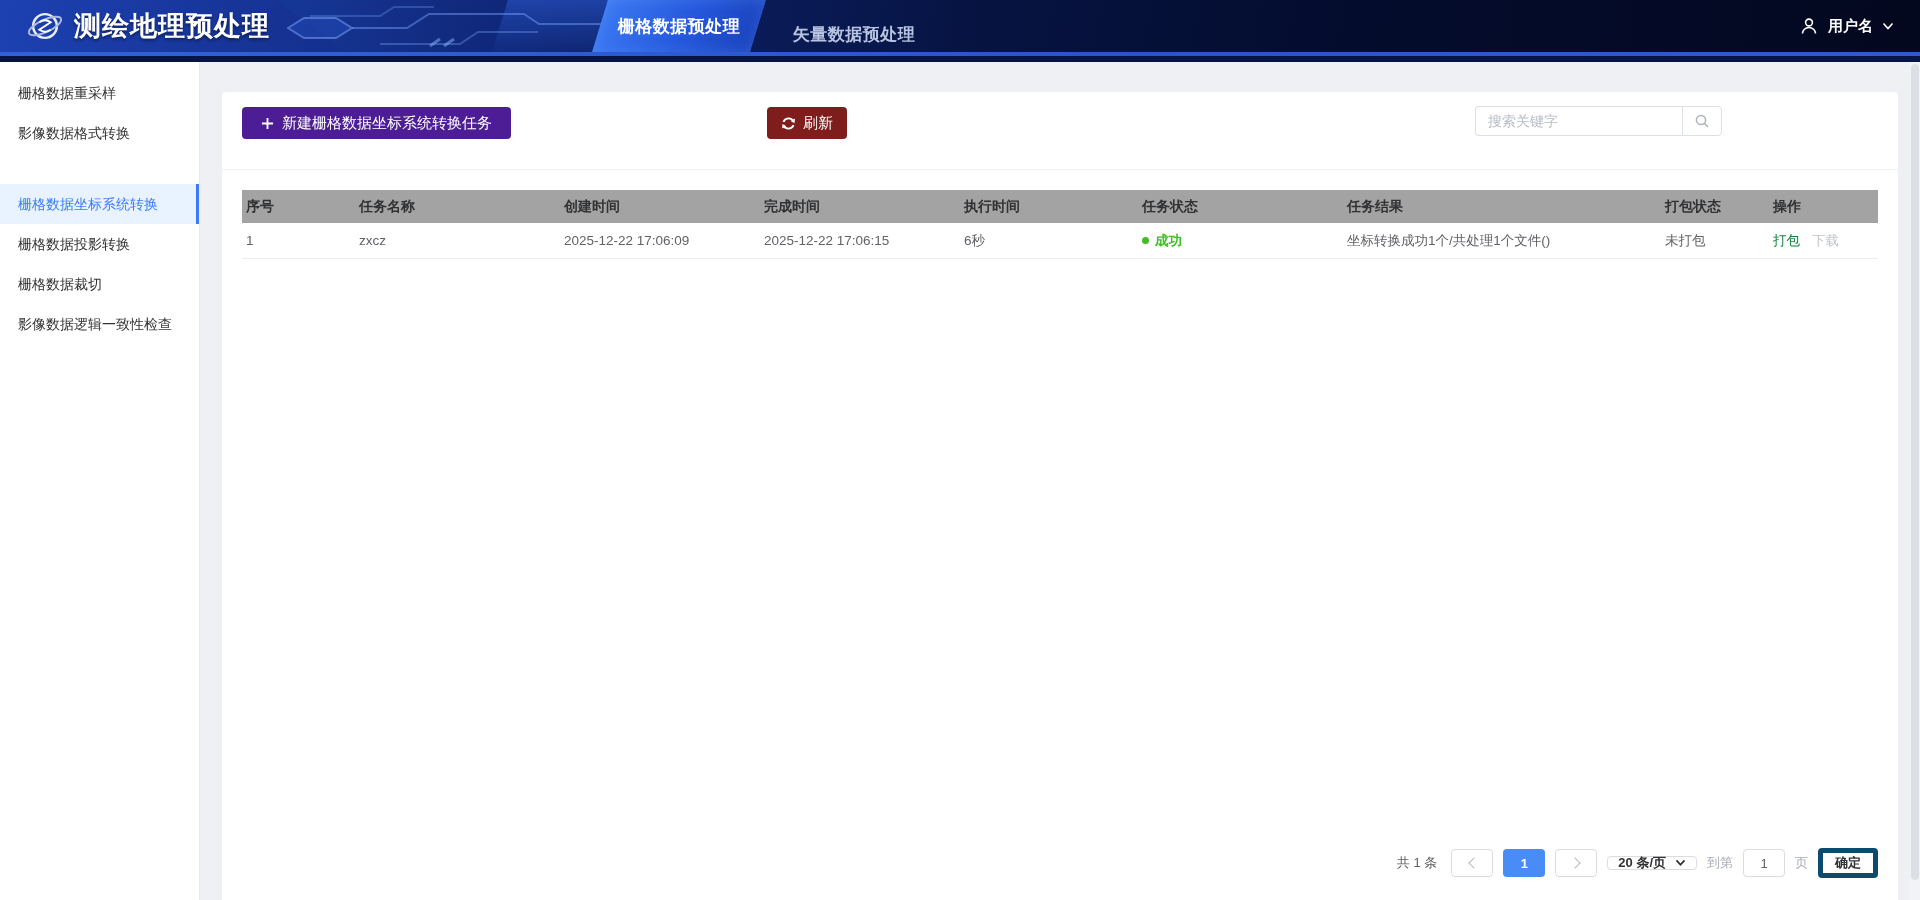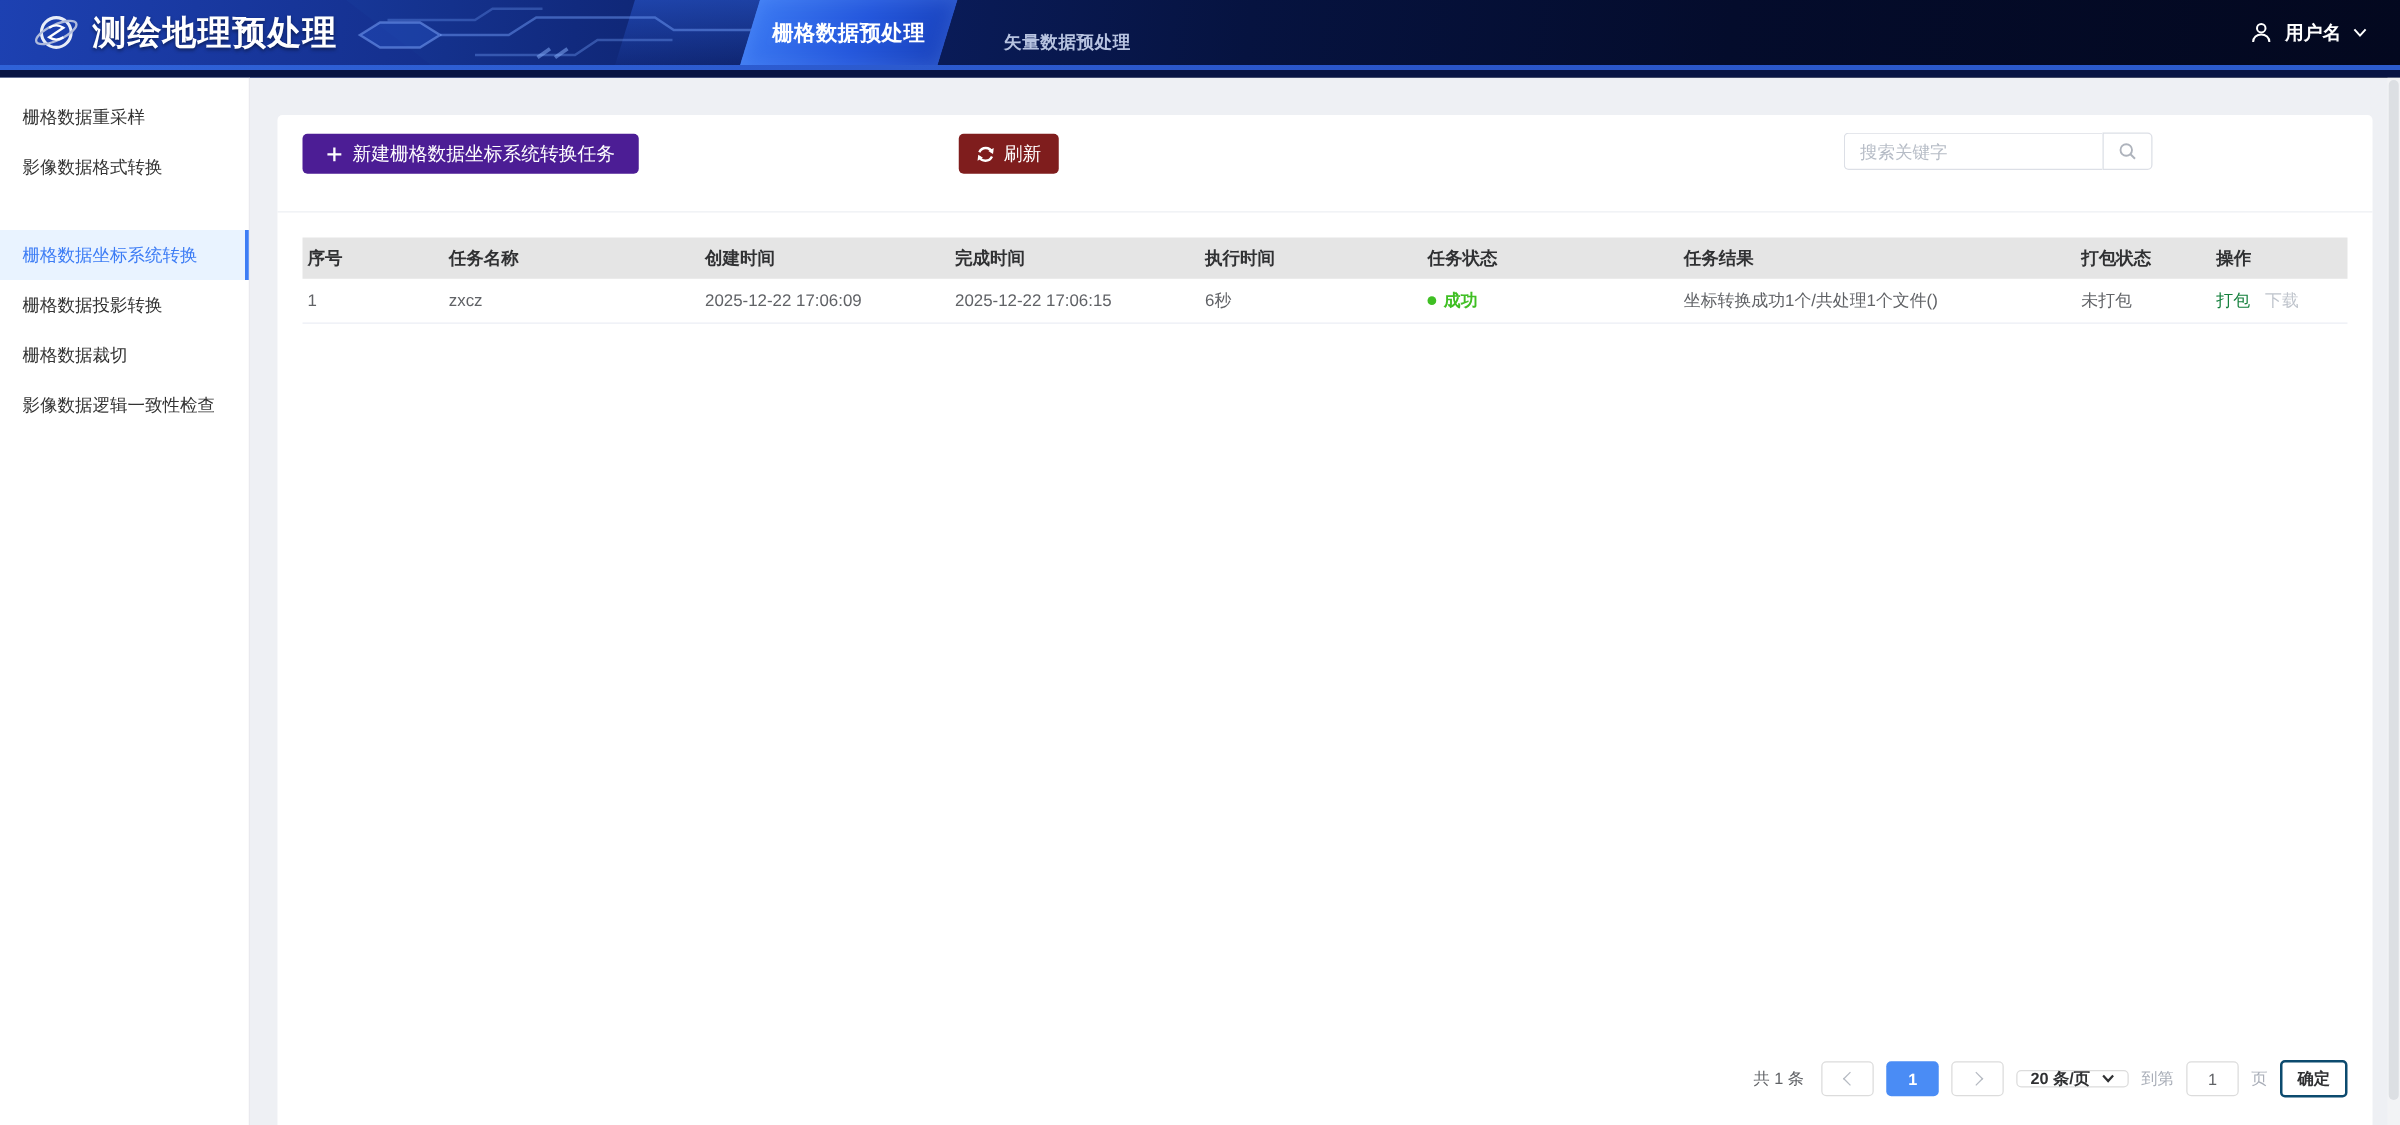--- a/index.html
+++ b/index.html
@@ -21,21 +21,21 @@
 
   .logo { position:absolute; left:26px; top:0; height:52px; display:flex; align-items:center; gap:10px; z-index:6; }
   .logo-title { font-size:27px; font-weight:900; color:#fff; letter-spacing:1px; text-shadow:0 2px 3px rgba(0,0,0,.45); }
 
   .tab-active { position:absolute; left:600px; top:0; width:158px; height:52px; transform:skewX(-17deg);
     background:linear-gradient(100deg,#3b79f2 0%,#2558dd 55%,#1a43bd 100%);
     box-shadow:inset 0 0 14px rgba(120,170,255,.25); cursor:pointer; z-index:4; }
   .tab-active .tab-label { transform:skewX(17deg); width:100%; height:100%; display:flex; align-items:center;
     justify-content:center; color:#fff; font-weight:700; font-size:17px; letter-spacing:.5px; }
   .tab-inactive { position:absolute; left:778px; top:0; width:152px; height:68px; display:flex; align-items:center;
-    justify-content:center; color:#b7c3e0; font-weight:700; font-size:14px; letter-spacing:.5px; cursor:pointer; z-index:4; }
+    justify-content:center; color:#b7c3e0; font-weight:700; font-size:17px; letter-spacing:.5px; cursor:pointer; z-index:4; }
 
   .user-area { position:absolute; right:26px; top:0; height:52px; display:flex; align-items:center; gap:9px;
     color:#fff; z-index:6; cursor:pointer; }
   .user-name { font-size:15px; font-weight:700; }
 
   
   .sidebar { position:absolute; left:0; top:62px; width:200px; height:838px; background:#fff;
     border-right:1px solid #e9e9ee; padding-top:11px; }
   .side-item { height:40px; line-height:40px; padding-left:18px; font-size:14px; color:#333;
     cursor:pointer; position:relative; white-space:nowrap; }
@@ -53,21 +53,21 @@
     background:#7f1d1d; font-size:15px; }
 
   .search { position:absolute; top:14px; right:176px; display:flex; height:30px; }
   .search input { width:207px; padding:0 12px; border:1px solid #dcdfe6; border-right:none;
     border-radius:4px 0 0 4px; font-size:14px; color:#606266; outline:none; }
   .search input::placeholder { color:#b6bcc6; }
   .search-btn { width:40px; border:1px solid #dcdfe6; border-radius:0 4px 4px 0; background:#fff;
     display:flex; align-items:center; justify-content:center; cursor:pointer; }
 
   .table { margin:20px 20px 0; }
-  .t-head { display:flex; align-items:center; background:#e5e5e5; height:33px; font-weight:700;
+  .t-head { display:flex; align-items:center; background:#a3a3a3; height:33px; font-weight:700;
     color:#303133; font-size:14px; }
   .t-row { display:flex; align-items:center; height:36px; color:#606266; font-size:13.5px;
     border-bottom:1px solid #ebeef5; }
   .tc { padding-left:4px; flex-shrink:0; white-space:nowrap; overflow:hidden; }
   .c1{width:113px} .c2{width:205px} .c3{width:200px} .c4{width:200px} .c5{width:178px}
   .c6{width:205px} .c7{width:318px} .c8{width:108px} .c9{flex:1}
   .status-dot { display:inline-block; width:7px; height:7px; border-radius:50%; background:#3fbf23;
     margin-right:6px; vertical-align:1px; }
   .status-text { color:#3fbf23; font-weight:700; }
   .link-pack { color:#15803d; cursor:pointer; margin-right:12px; }
@@ -82,21 +82,21 @@
   .chev { width:8px; height:8px; border-left:1.6px solid #b5bac2; border-bottom:1.6px solid #b5bac2; }
   .chev-left  { transform:rotate(45deg); margin-left:3px; }
   .chev-right { transform:rotate(-135deg); margin-right:3px; }
   .pg-page { width:42px; height:28px; background:#4a8cf5; color:#fff; border-radius:4px;
     display:flex; align-items:center; justify-content:center; font-weight:600; cursor:pointer; }
   .pg-select { height:14px; border:1px solid #dcdcdc; border-radius:4px; background:#fff; display:flex;
     align-items:center; padding:0 10px; gap:9px; color:#303133; font-weight:600; cursor:pointer; }
   .pg-goto-label { color:#a9aeb8; }
   .pg-input { width:42px; height:28px; border:1px solid #dcdcdc; border-radius:4px; text-align:center;
     font-size:13px; color:#606266; outline:none; }
-  .pg-confirm { height:30px; padding:0 12px; border:2px solid #0c4a6e; border-radius:4px; background:#fff;
+  .pg-confirm { height:30px; padding:0 12px; border:5px solid #0c4a6e; border-radius:4px; background:#fff;
     font-weight:700; color:#303133; font-size:13px; cursor:pointer; }
 
   .scrollbar { position:absolute; right:0; top:62px; width:10px; height:838px; background:#f2f3f5; }
   .scroll-thumb { position:absolute; left:1px; top:2px; width:8px; height:816px; background:#dcdfe3; border-radius:4px; }
 </style>
 </head>
 <body>
 
 <div class="header">
   <div class="hdr-panel1"></div>

